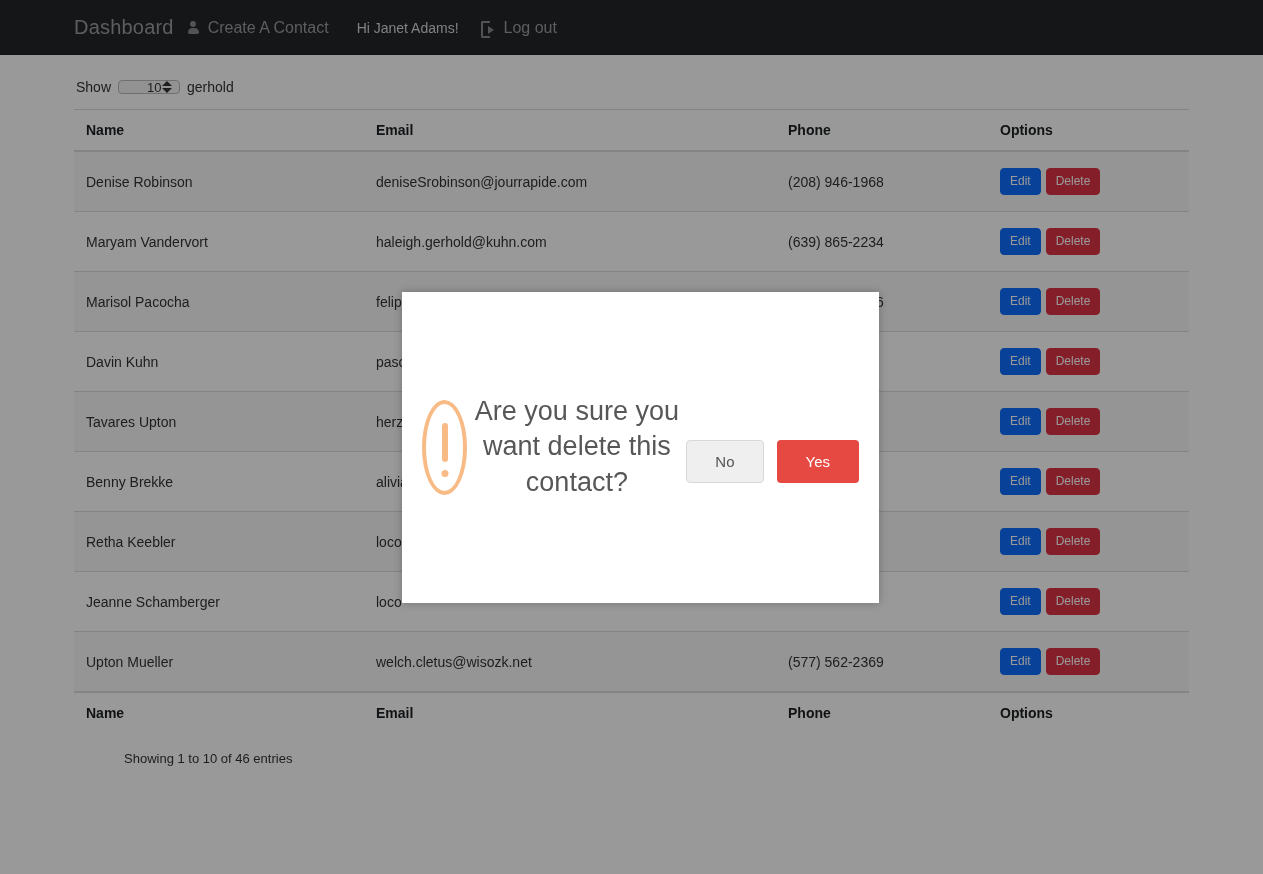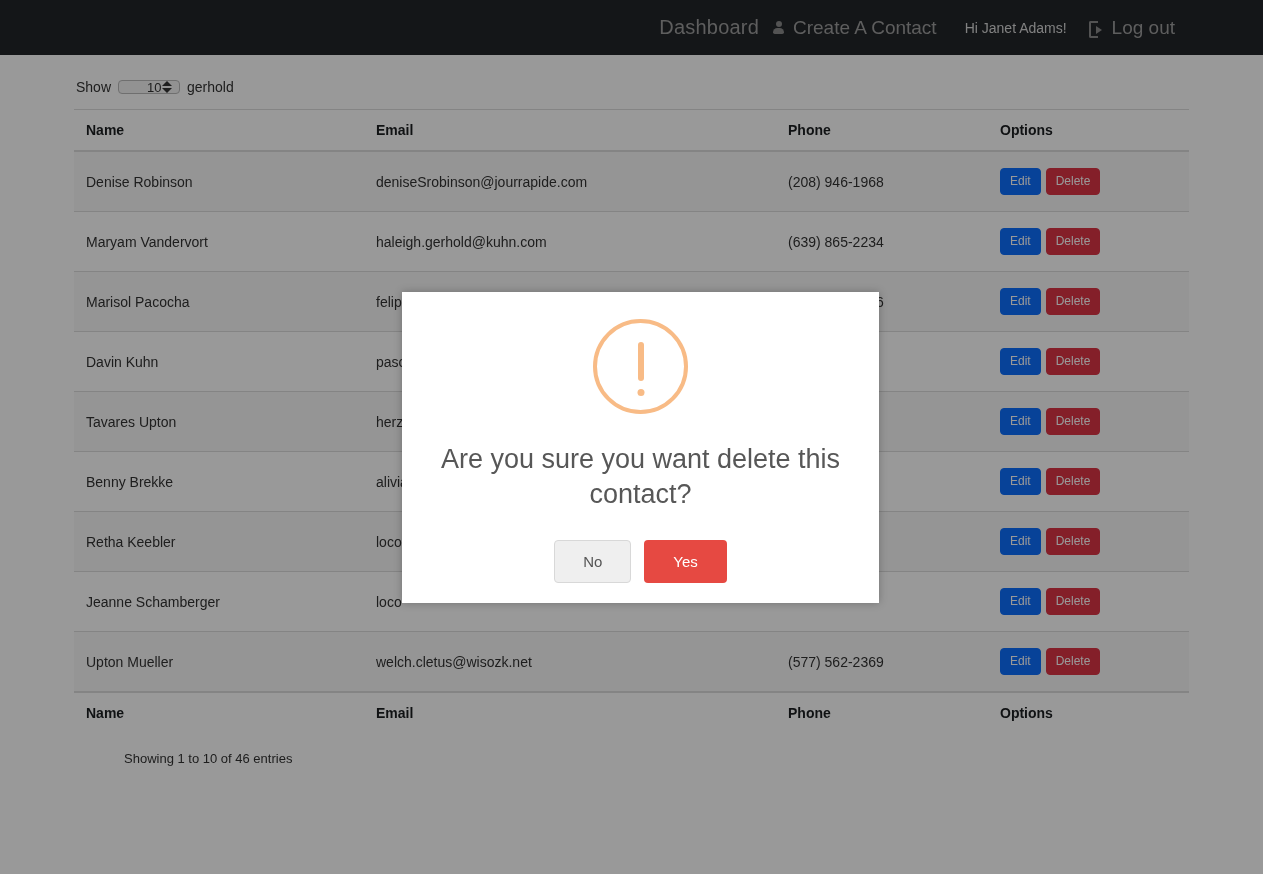--- a/index.html
+++ b/index.html
@@ -18,33 +18,33 @@
   }
 
   .navbar {
     height: 55px;
     background: #222529;
     display: flex; align-items: center;
     padding: 0 0 0 0;
   }
   .navbar-inner {
     width: 1115px; margin: 0 auto;
-    display: flex; align-items: center; justify-content: flex-end;
+    display: flex; align-items: center; justify-content: flex-start;
     height: 100%;
   }
   .brand {
     color: #9d9d9d;
     font-size: 20px;
     font-weight: 400;
     letter-spacing: .2px;
   }
   .nav-right { display: flex; align-items: center; gap: 0; }
   .nav-link {
     color: #9d9d9d;
-    font-size: 19px;
+    font-size: 16px;
     display: flex; align-items: center; gap: 9px;
     padding: 0 14px;
     text-decoration: none;
     white-space: nowrap;
   }
   .nav-user {
     color: #d7d7d7;
     font-size: 14px;
     padding: 0 8px 0 14px;
     white-space: nowrap;
@@ -171,21 +171,21 @@
     background: rgba(0,0,0,0.4);
   }
 
   
   #modal {
     position: absolute;
     left: 402px; top: 292px;
     width: 477px; height: 311px;
     background: #fff;
     box-shadow: 0 0 8px rgba(0,0,0,0.25);
-    display: flex; flex-direction: column;
+    display: flex; flex-direction: row;
     align-items: center;
     padding: 27px 20px 0;
   }
   .warn-icon {
     width: 95px; height: 95px;
     border: 4px solid #f8bb86;
     border-radius: 50%;
     position: relative;
     margin-bottom: 28px;
   }

